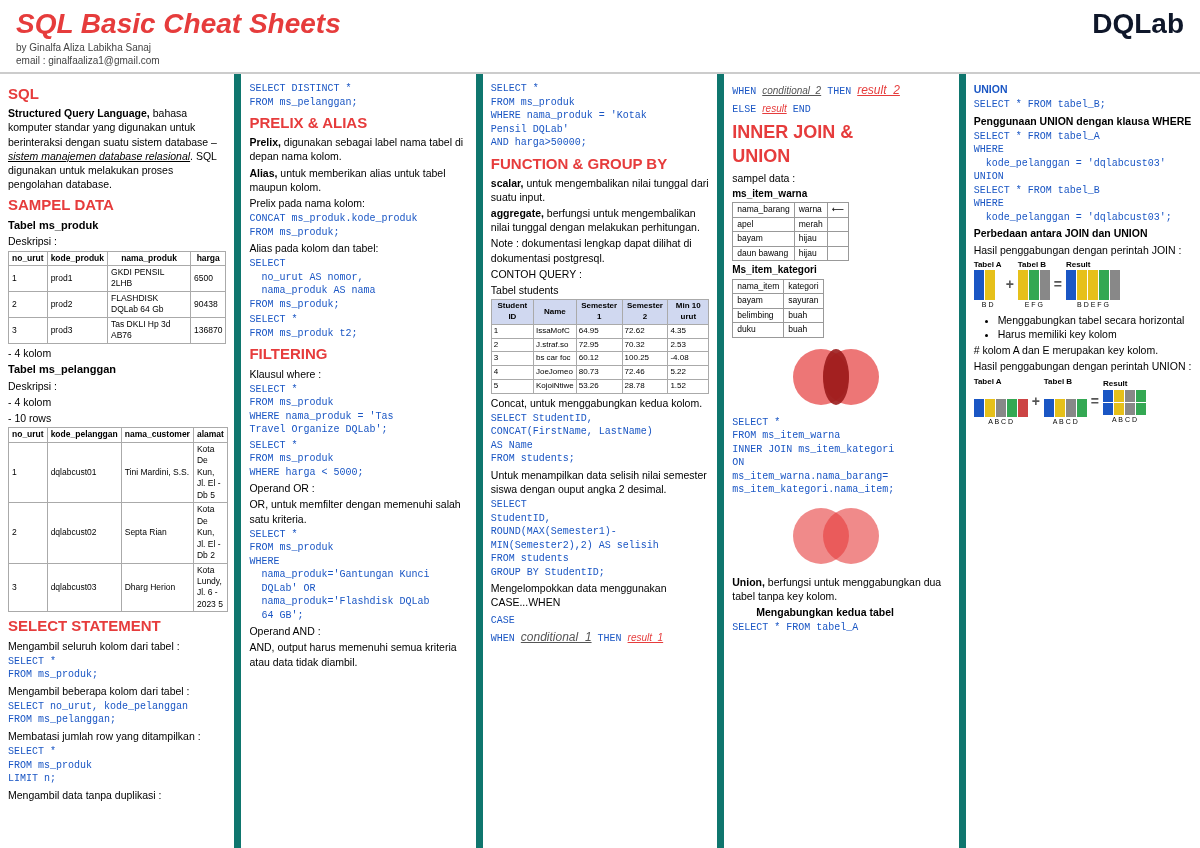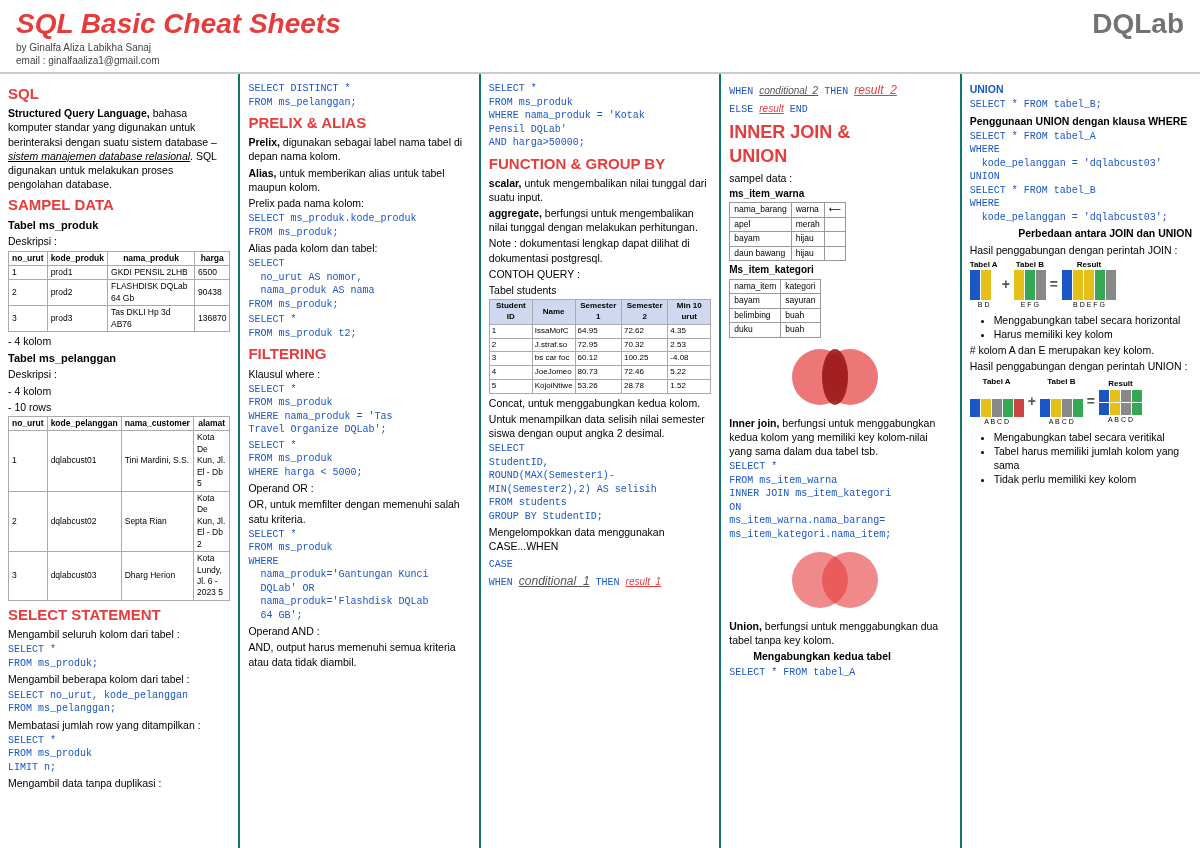--- a/index.html
+++ b/index.html
@@ -30,31 +30,31 @@
     .header-left p {
       font-size: 10px;
       color: #444;
     }
     .header-right {
       font-size: 28px;
       font-weight: 900;
       color: #1a56c4;
     }
     .header-right span {
-      color: #737373;
+      color: #0f172a;
     }
     .content {
       display: flex;
       flex: 1;
       overflow: hidden;
     }
     .col {
       flex: 1;
       padding: 6px 8px;
-      border-right: 2px solid #0f766e;
+      border-right: 7px solid #0f766e;
       overflow: hidden;
       font-size: 10.5px;
       line-height: 1.35;
     }
     .col:last-child { border-right: none; }
     .section-title {
       color: #e63c3c;
       font-size: 15px;
       font-weight: 900;
       margin: 4px 0 2px 0;
@@ -108,21 +108,21 @@
       align-items: center;
       gap: 4px;
       margin: 3px 0;
       font-size: 9px;
     }
     .tbl-box {
       display: inline-flex;
       flex-direction: column;
       font-size: 8px;
     }
-    .tbl-label { font-weight: bold; text-align: center; font-size: 8px; }
+    .tbl-label { font-weight: bold; font-size: 8px; }
     .tbl-visual {
       display: flex;
       gap: 1px;
       height: 30px;
       align-items: flex-end;
     }
     .bar {
       width: 10px;
       display: inline-block;
     }
@@ -240,21 +240,21 @@
     <p>Mengambil data tanpa duplikasi :</p>
   </div>
 
   <div class="col">
     <div class="code-block">SELECT DISTINCT *
 FROM ms_pelanggan;</div>
     <div class="section-title red-text">PRELIX &amp; ALIAS</div>
     <p><strong>Prelix,</strong> digunakan sebagai label nama tabel di depan nama kolom.</p>
     <p><strong>Alias,</strong> untuk memberikan alias untuk tabel maupun kolom.</p>
     <p>Prelix pada nama kolom:</p>
-    <div class="code-block">SELECT ms_produk.kode_produk
+    <div class="code-block">CONCAT ms_produk.kode_produk
 FROM ms_produk;</div>
     <p>Alias pada kolom dan tabel:</p>
     <div class="code-block">SELECT
   no_urut AS nomor,
   nama_produk AS nama
 FROM ms_produk;</div>
     <div class="code-block">SELECT *
 FROM ms_produk t2;</div>
 
     <div class="section-title red-text">FILTERING</div>
@@ -333,20 +333,24 @@
             <td>5</td>
             <td>KojoiNtiwe</td>
             <td>53.26</td>
             <td>28.78</td>
             <td>1.52</td>
           </tr>
     </tbody>
       </table>
 
     <p>Concat, untuk menggabungkan kedua kolom.</p>
+    <div class="code-block">SELECT StudentID,
+CONCAT(FirstName, LastName)
+AS Name
+FROM students;</div>
     <p>Untuk menampilkan data selisih nilai semester siswa dengan ouput angka 2 desimal.</p>
     <div class="code-block">SELECT
 StudentID,
 ROUND(MAX(Semester1)-
 MIN(Semester2),2) AS selisih
 FROM students
 GROUP BY StudentID;</div>
     <p>Mengelompokkan data menggunakan CASE...WHEN</p>
     <p>
       <span class="code-block" style="display:inline">CASE</span>
@@ -416,21 +420,20 @@
       </table>
 
     <div class="venn-container">
       <svg class="venn-svg" width="120" height="70">
         <circle cx="40" cy="35" r="28" fill="#e63c3c" opacity="0.7"></circle>
         <circle cx="70" cy="35" r="28" fill="#e63c3c" opacity="0.7"></circle>
         <ellipse cx="55" cy="35" rx="13" ry="28" fill="#9b1c1c" opacity="0.9"></ellipse>
       </svg>
     </div>
 
-    <p><strong>Inner join,</strong> berfungsi untuk menggabungkan kedua kolom yang memiliki key kolom-nilai yang sama dalam dua tabel tsb.</p>
     <div class="code-block">SELECT *
 FROM ms_item_warna
 INNER JOIN ms_item_kategori
 ON
 ms_item_warna.nama_barang=
 ms_item_kategori.nama_item;</div>
 
     <div class="venn-container">
       <svg class="venn-svg" width="120" height="70">
         <circle cx="40" cy="35" r="28" fill="#e63c3c" opacity="0.6"></circle>
@@ -447,21 +450,21 @@
     <p style="font-weight:bold; color:#1a56c4;">UNION</p>
     <div class="code-block">SELECT * FROM tabel_B;</div>
     <p style="font-weight:bold;">Penggunaan UNION dengan klausa WHERE</p>
     <div class="code-block">SELECT * FROM tabel_A
 WHERE
   kode_pelanggan = 'dqlabcust03'
 UNION
 SELECT * FROM tabel_B
 WHERE
   kode_pelanggan = 'dqlabcust03';</div>
-    <p style="font-weight:bold;text-align:right;">Perbedaan antara JOIN dan UNION</p>
+    <p style="font-weight:bold;">Perbedaan antara JOIN dan UNION</p>
     <p>Hasil penggabungan dengan perintah JOIN :</p>
 
     <div class="diagram-container">
       <div class="tbl-box">
         <div class="tbl-label">Tabel A</div>
         <div class="tbl-visual">
           <div class="bar" style="height:30px;background:#1a56c4;"></div>
           <div class="bar" style="height:30px;background:#e6c01a;"></div>
         </div>
         <div style="font-size:7px;text-align:center;">B D</div>
@@ -535,20 +538,15 @@
             <div class="bar" style="height:12px;background:#1a56c4;"></div>
             <div class="bar" style="height:12px;background:#e6c01a;"></div>
             <div class="bar" style="height:12px;background:#888;"></div>
             <div class="bar" style="height:12px;background:#34a853;"></div>
           </div>
         </div>
         <div style="font-size:7px;text-align:center;">A B C D</div>
       </div>
     </div>
 
-    <ul class="bullet">
-      <li>Mengabungkan tabel secara veritikal</li>
-      <li>Tabel harus memiliki jumlah kolom yang sama</li>
-      <li>Tidak perlu memiliki key kolom</li>
-    </ul>
   </div>
 
 </div>
 
 </body></html>

